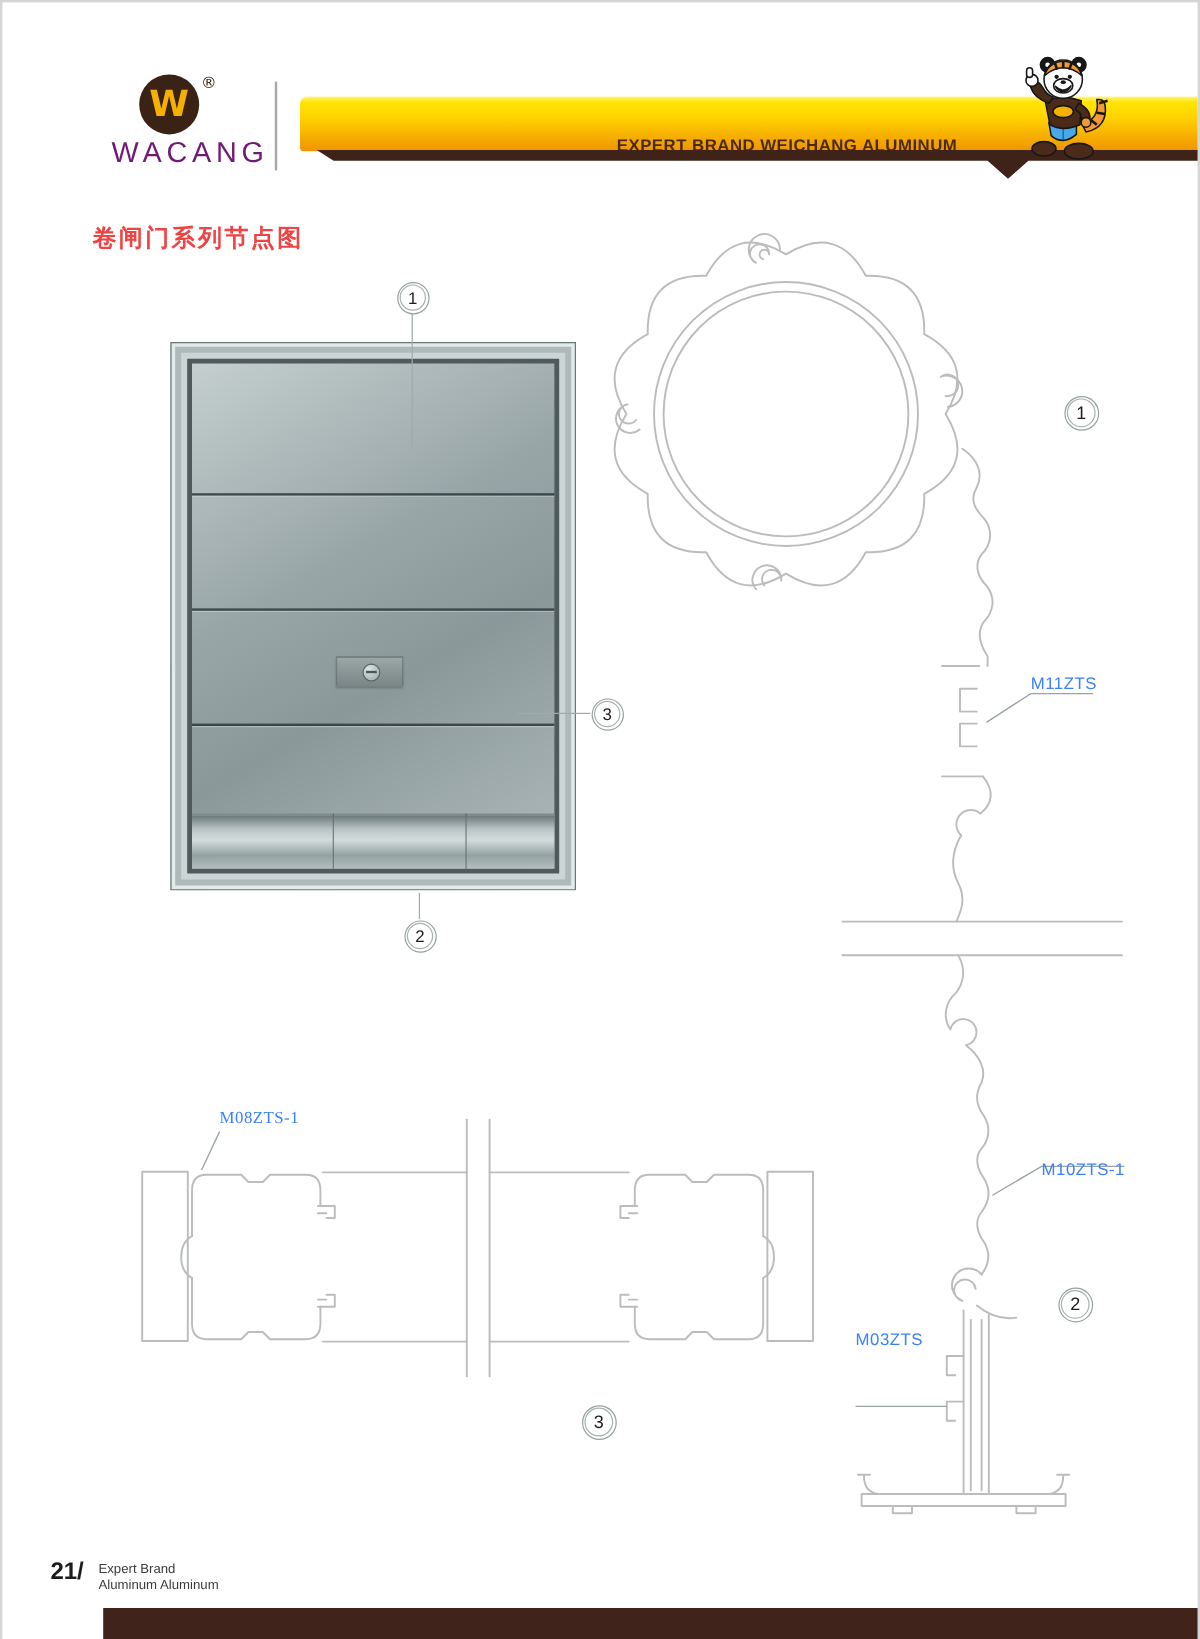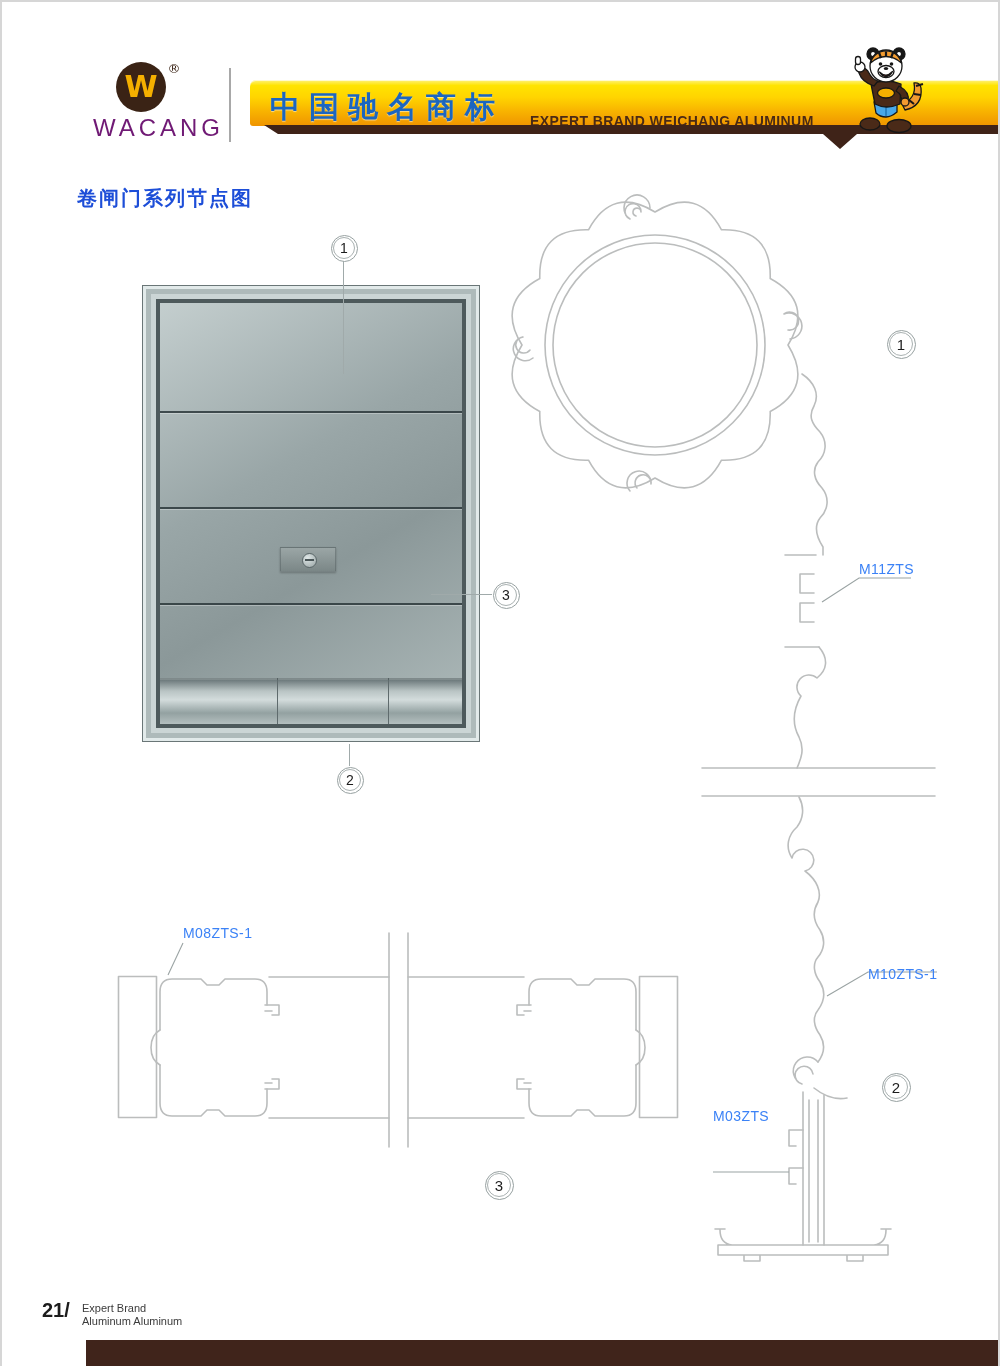--- a/index.html
+++ b/index.html
@@ -23,28 +23,28 @@
     box-shadow:inset 0 1px 0 rgba(255,255,255,.65);
   }
   .banner-cn-left{
     position:absolute; left:20px; top:7px; font-size:30px; font-weight:bold;
     letter-spacing:9px; color:#1B66C0; text-shadow:0 1px 1px rgba(255,255,255,.55);
   }
   .banner-cn-right{position:absolute; left:262px; top:3px; white-space:nowrap;
     font-size:31px; font-weight:bold; letter-spacing:3px; color:#4B2A14;}
   .banner-cn-right .gap{display:inline-block; width:34px;}
   .banner-en{
-    position:absolute; left:280px; top:33px; font-size:14px; font-weight:600;
+    position:absolute; left:264px; top:33px; font-size:14px; font-weight:600;
     letter-spacing:.4px; color:#4B2A14; white-space:nowrap;text-decoration:underline;
   }
   .tiger-svg{position:absolute; left:848px; top:44px; z-index:5;}
   
   .doc-title{
     position:absolute; left:75px; top:183px; font-size:20px; font-weight:bold;
-    letter-spacing:2px; color:#1d4ed8;
+    letter-spacing:2px; color:#ef4444;
   }
   
   .door{
     position:absolute; left:140px; top:283px; width:338px; height:457px; z-index:1;
     background:linear-gradient(150deg,#c9d3d3 0%,#99a6a7 40%,#8b9899 60%,#b2bebe 100%);
     box-shadow:
       inset 0 0 0 1px #6a7677,
       inset 0 0 0 4px #e2eaea,
       inset 0 0 0 9px #aebaba,
       inset 0 0 0 14px #cbd5d5,
@@ -118,21 +118,20 @@
 
   <svg class="logo-svg" width="70" height="56" viewBox="0 0 70 56">
     <circle cx="27" cy="27" r="25" fill="#3A2315"></circle>
     <text x="27" y="37" font-size="30" font-weight="bold" fill="#F5B000" text-anchor="middle" font-family="&quot;DejaVu Sans&quot;, sans-serif">W</text>
     <text x="60" y="13" font-size="13" fill="#3A2315" text-anchor="middle" font-family="&quot;DejaVu Sans&quot;, sans-serif">®</text>
   </svg>
   <div class="brand-text">WACANG</div>
   <div class="header-divider"></div>
 
   <div class="banner">
-    <div class="banner-cn-left">中国驰名商标</div>
     <div class="banner-en">EXPERT BRAND WEICHANG ALUMINUM</div>
   </div>
 
   <svg class="tiger-svg" width="78" height="88" viewBox="0 0 78 88">
     <g stroke="#171717" stroke-width="1.3" stroke-linejoin="round">
       <path d="M55,64 Q73,60 71,42 Q70,36 64,37 Q67,52 52,58 Z" fill="#F29B30"></path>
       <path d="M66,40 l7,-2 M64,48 l7,1 M59,54 l5,4" fill="none" stroke-width="2.2"></path>
       <ellipse cx="49" cy="80" rx="12" ry="6.5" fill="#4A2A18"></ellipse>
       <ellipse cx="20" cy="78" rx="10" ry="6" fill="#4A2A18"></ellipse>
       <path d="M24,56 H47 V66 Q41,71 36,71 Q30,71 26,67 Z" fill="#49A8E8"></path>
@@ -232,21 +231,21 @@
       <path d="M909,576 H857 L820,600"></path>
       <path d="M935,970 H866 L825,994"></path>
       <path d="M711,1170 H787"></path>
       <path d="M181,941 L166,973"></path>
     </g>
   </svg>
 
   <div class="p-label" style="left:857px; top:559px;">M11ZTS</div>
   <div class="p-label" style="left:866px; top:964px;">M10ZTS-1</div>
   <div class="p-label" style="left:711px; top:1106px;">M03ZTS</div>
-  <div class="p-label" style="left:181px; top:923px;">M08ZTS-1</div>
+  <div class="p-label" style="left:181px; top:923px;font-family:Liberation Serif, serif;">M08ZTS-1</div>
 
   <div class="callout lg" style="left:884.5px; top:327.5px;">
       <span>1</span>
     </div>
   <div class="callout lg" style="left:879.5px; top:1070.5px;">
       <span>2</span>
     </div>
   <div class="callout lg" style="left:482.5px; top:1168.5px;">
       <span>3</span>
     </div>

